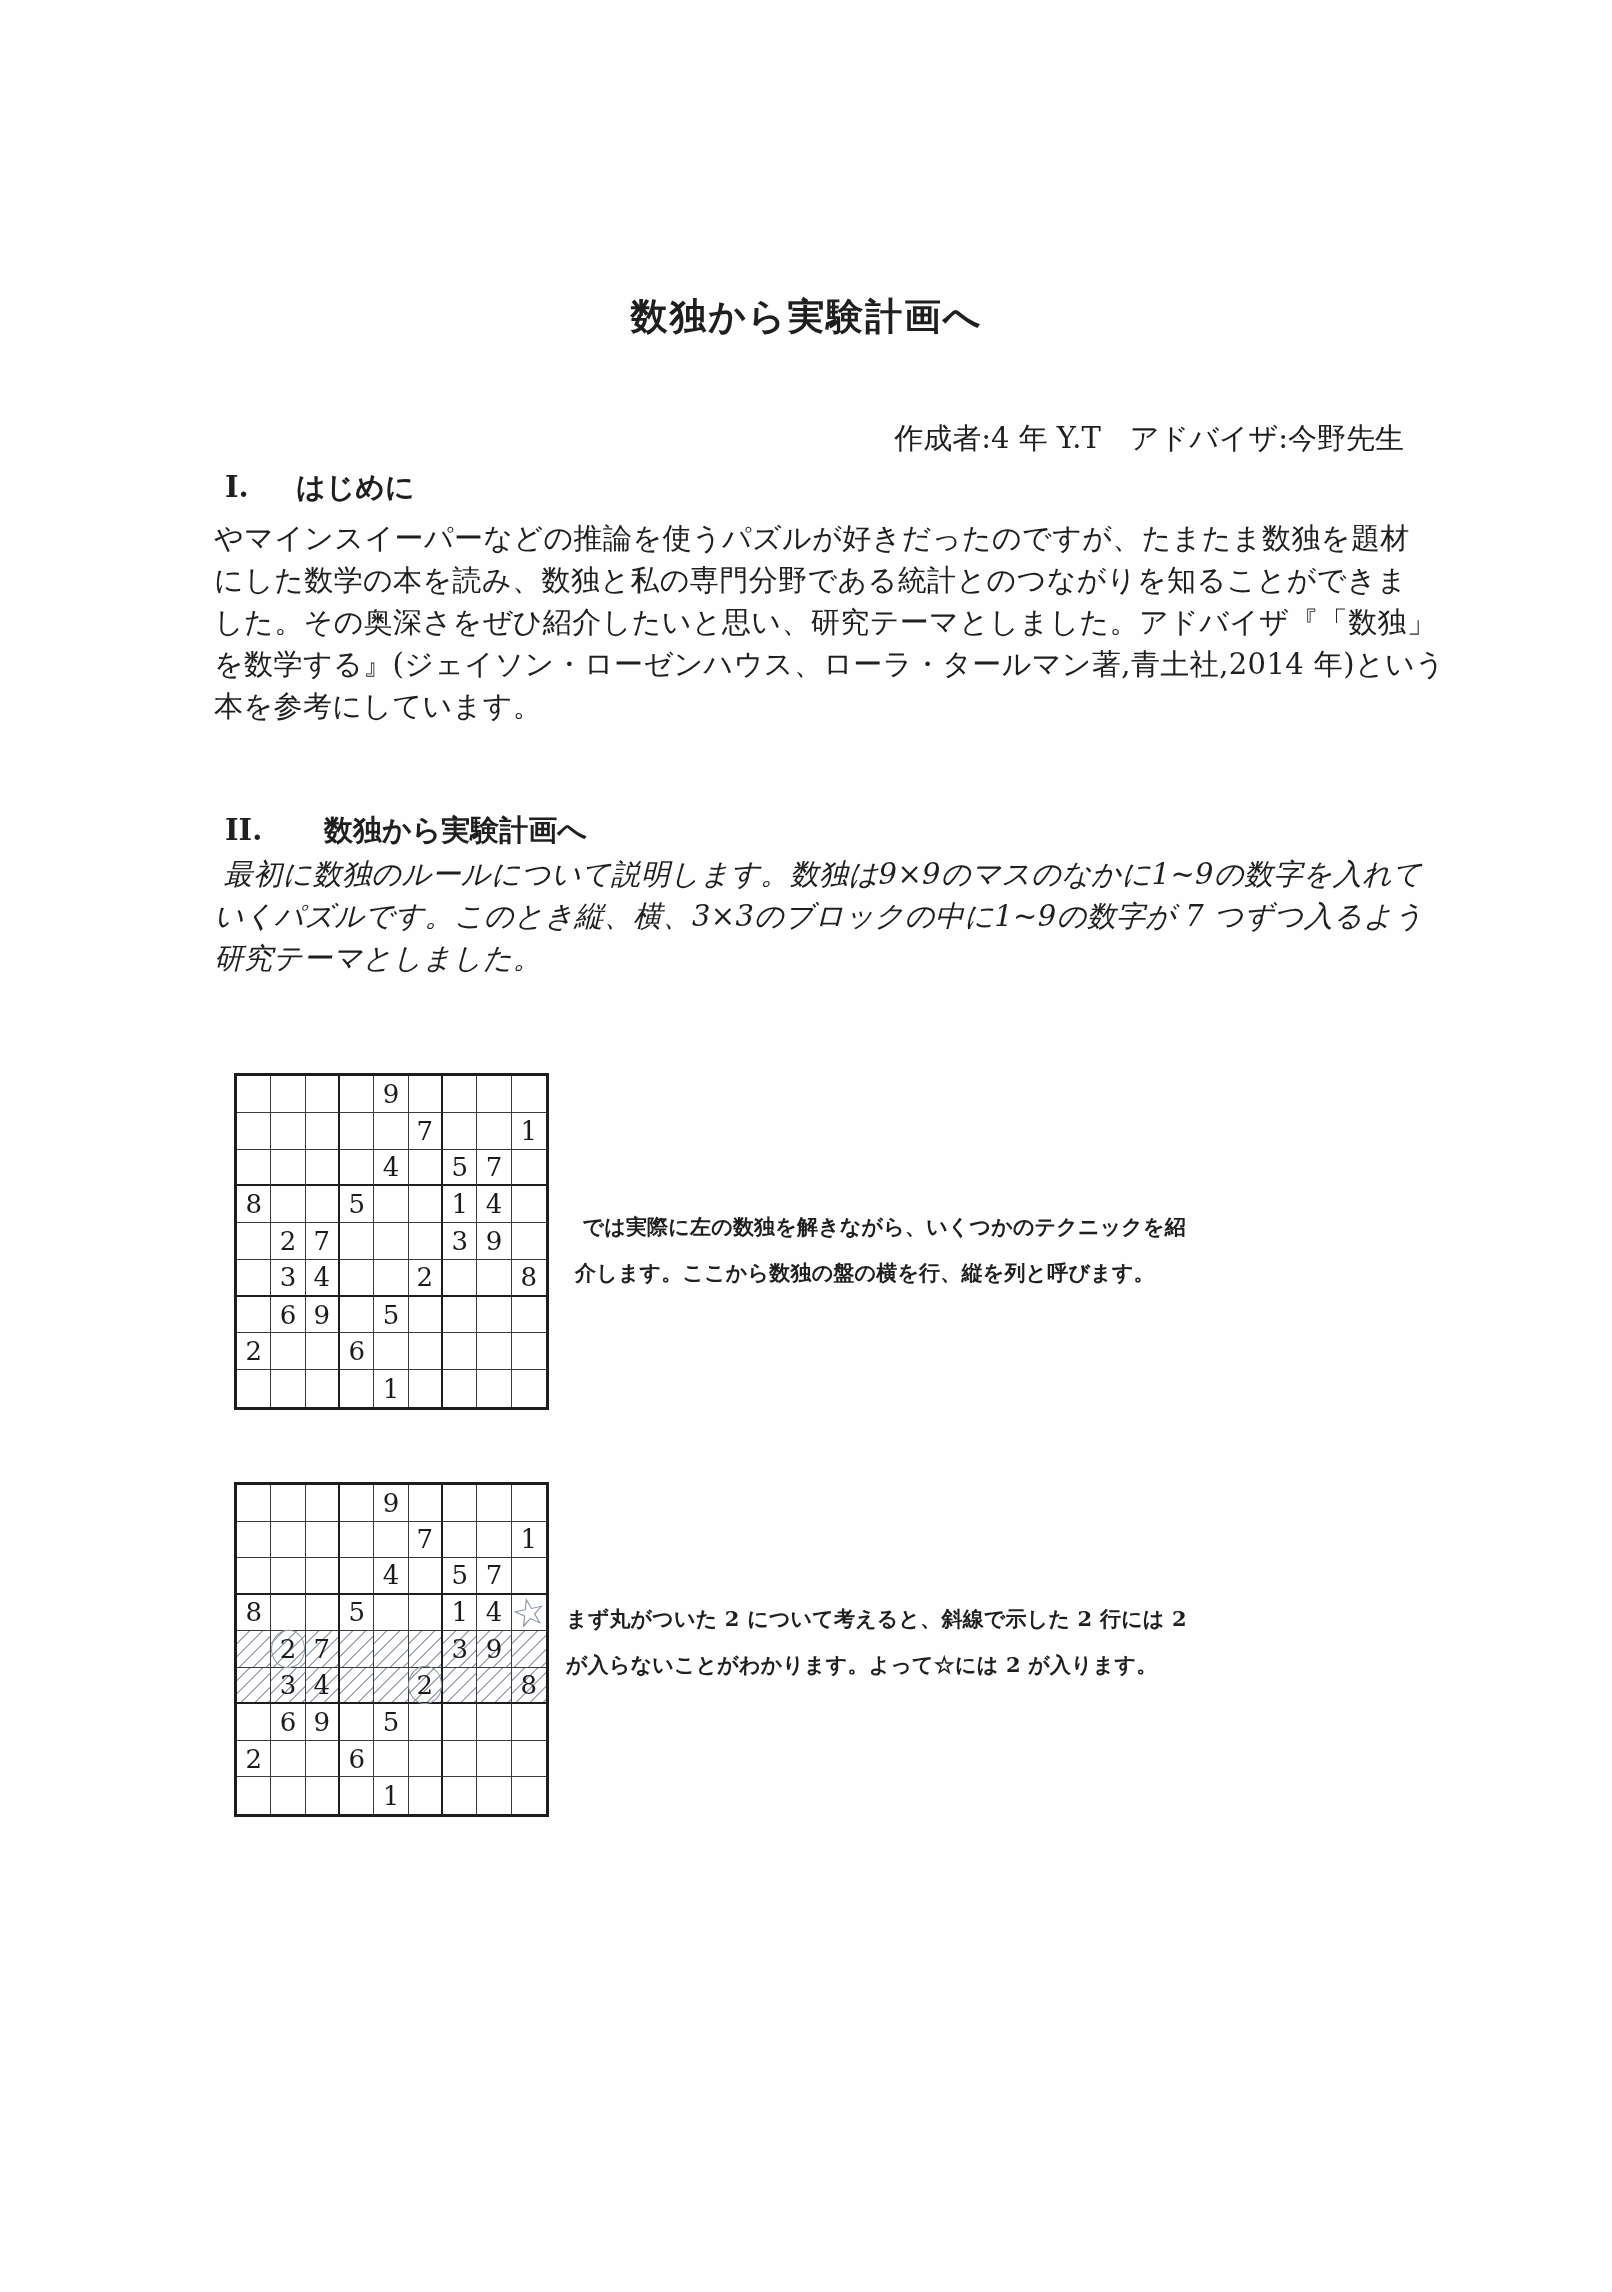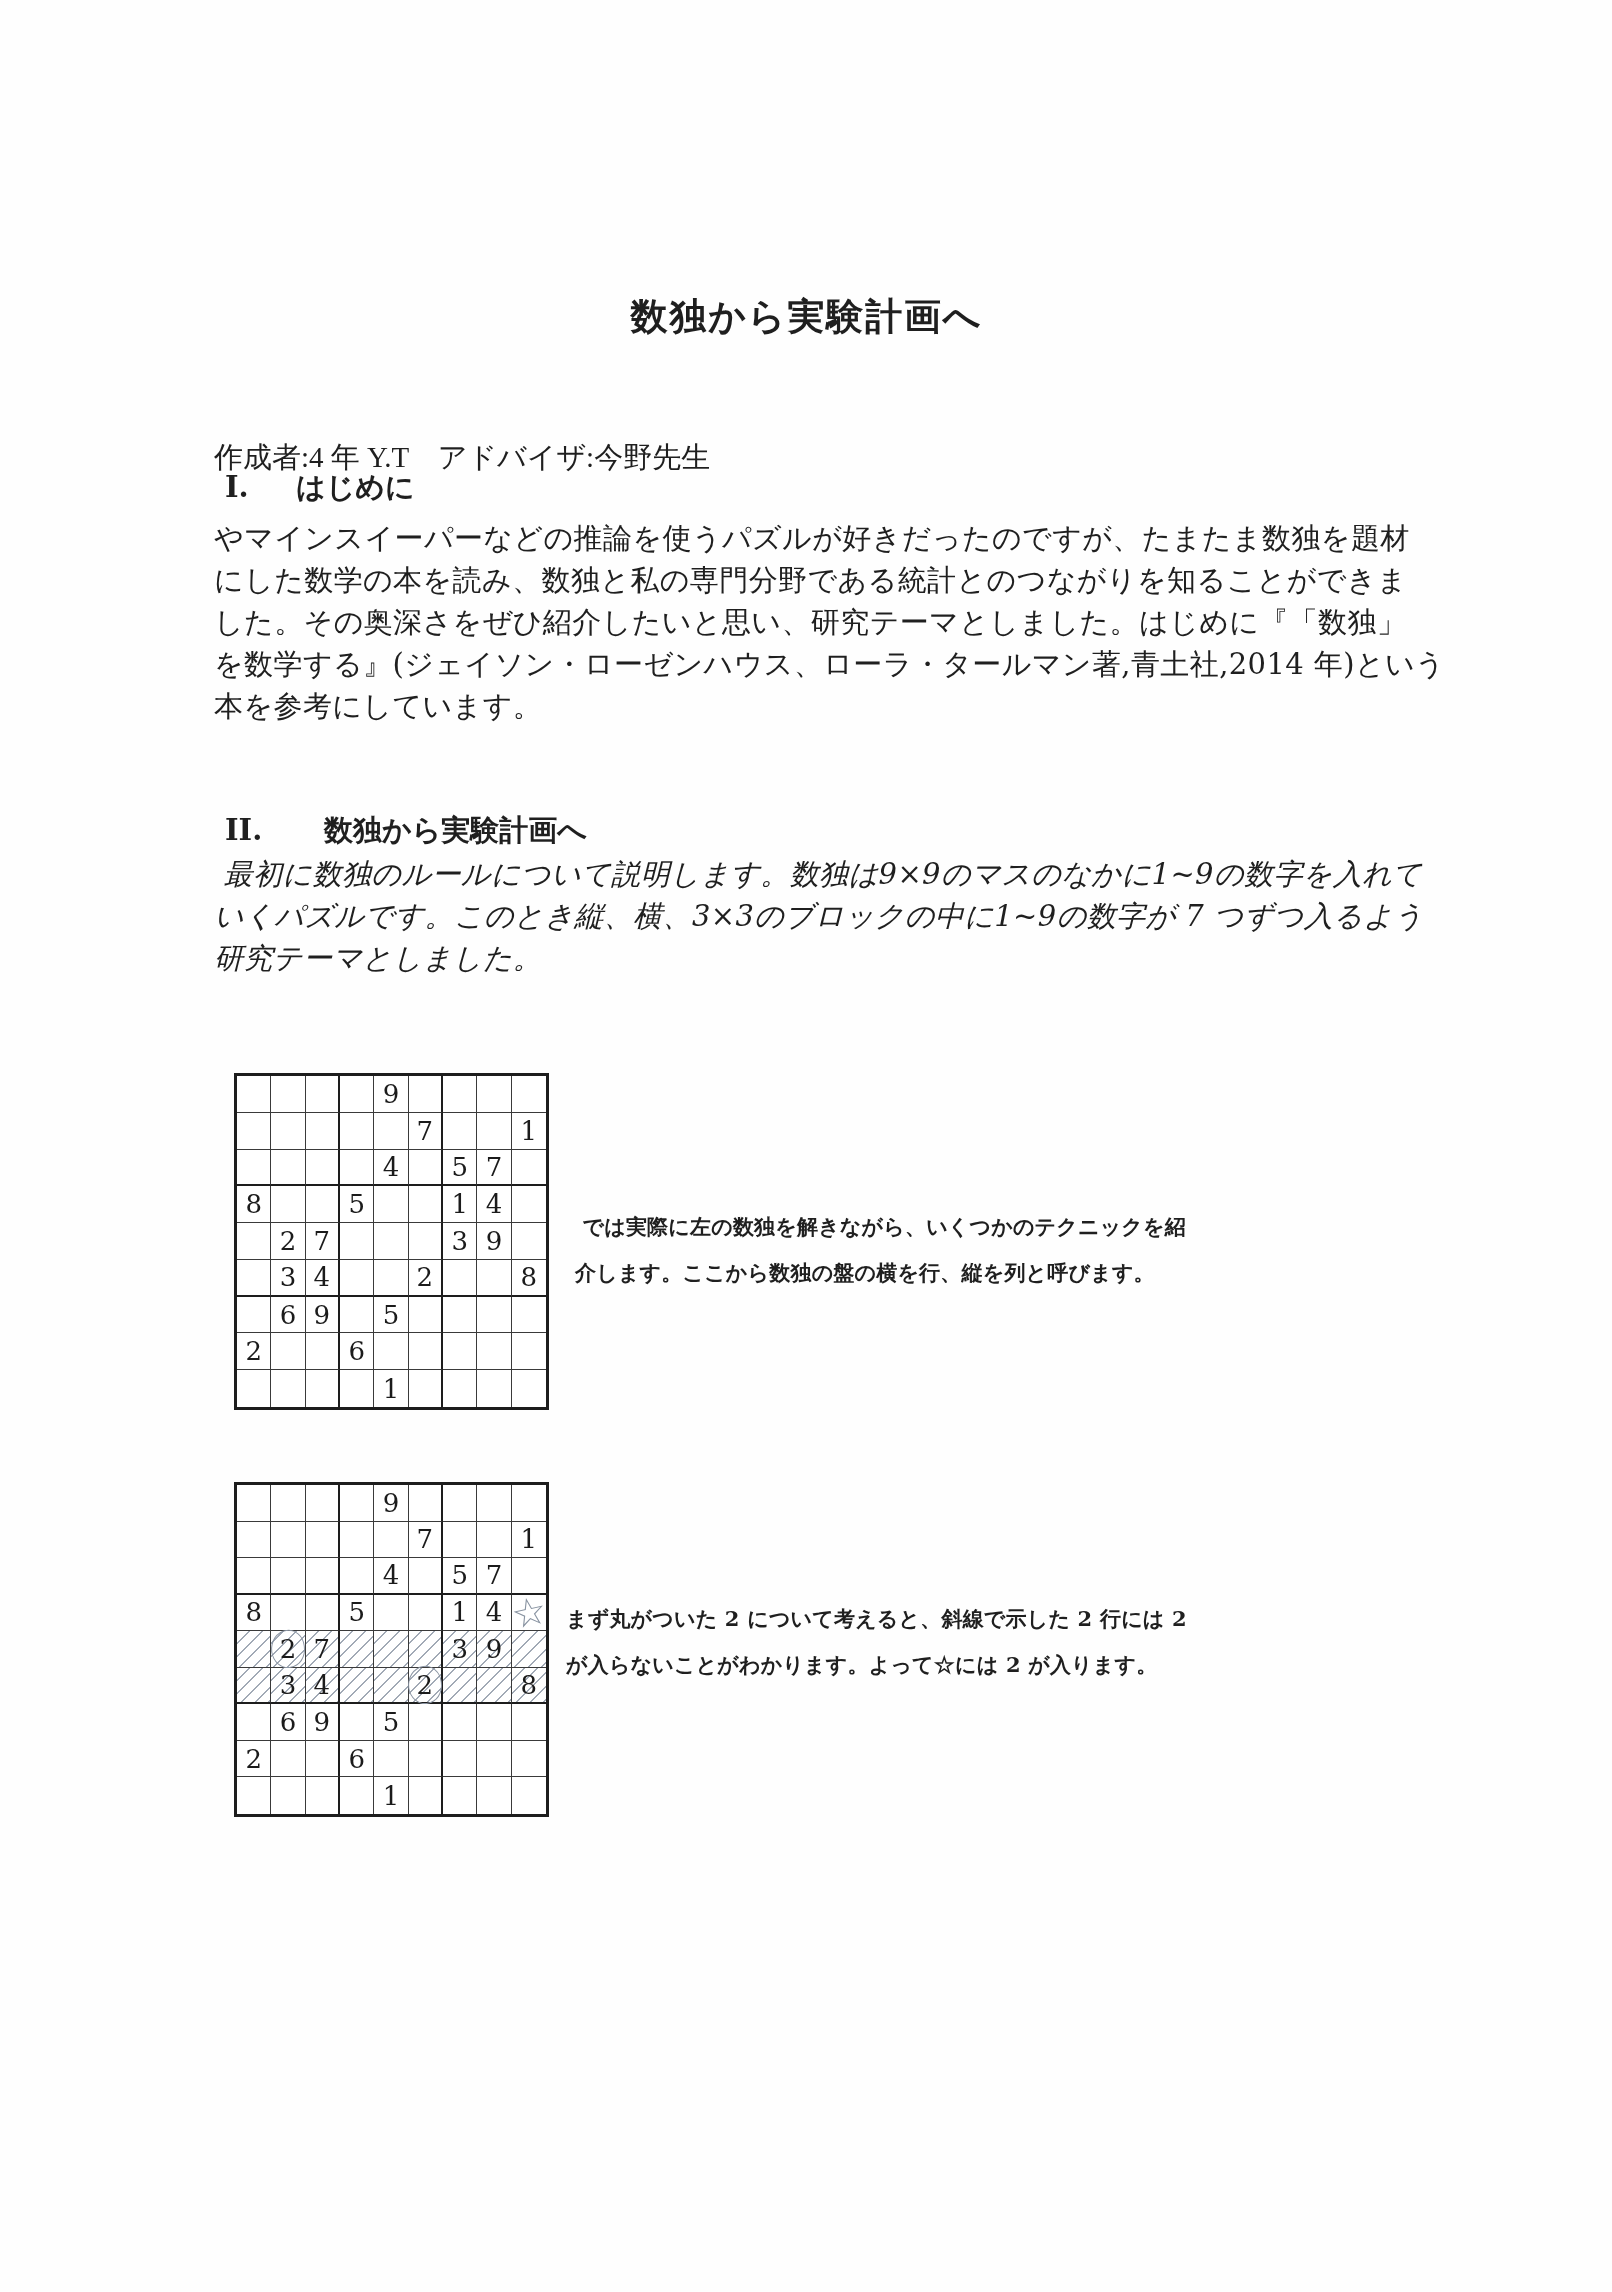--- a/index.html
+++ b/index.html
@@ -14,24 +14,24 @@
   }
   .abs{position:absolute;}
   .doc-title{
     top:296px;left:0;width:1613px;
     text-align:center;
     font-size:37px;font-weight:700;
     letter-spacing:1.8px;
     line-height:41px;
   }
   .author-line{
-    top:438px;left:214px;width:1190px;
+    top:419px;left:214px;width:1190px;
+    text-align:right;
     font-size:29px;line-height:39px;
     white-space:pre;
-    font-family:Liberation Serif, serif;
   }
   .heading{
     left:225px;
     display:flex;
     font-size:29px;font-weight:700;
     line-height:41px;
     white-space:pre;
   }
   .heading .numeral{width:71px;}
   .para{left:214px;font-size:29px;}
@@ -101,21 +101,21 @@
   <div class="abs author-line">作成者:4 年 Y.T　アドバイザ:今野先生</div>
 
   <div class="abs heading" style="top:467px;">
     <span class="numeral">I.</span>
     <span>はじめに</span>
   </div>
 
   <div class="abs para" style="top:517px;">
     <div class="line">やマインスイーパーなどの推論を使うパズルが好きだったのですが、たまたま数独を題材</div>
     <div class="line">にした数学の本を読み、数独と私の専門分野である統計とのつながりを知ることができま</div>
-    <div class="line">した。その奥深さをぜひ紹介したいと思い、研究テーマとしました。はじめに『「数独」</div>
+    <div class="line">した。その奥深さをぜひ紹介したいと思い、研究テーマとしました。アドバイザ『「数独」</div>
     <div class="line">を数学する』(ジェイソン・ローゼンハウス、ローラ・タールマン著,青土社,2014 年)という</div>
     <div class="line">本を参考にしています。</div>
   </div>
 
   <div class="abs heading" style="top:810px;gap:28px;">
     <span class="numeral">II.</span>
     <span>数独から実験計画へ</span>
   </div>
 
   <div class="abs para" style="top:853px;font-style:italic;">

